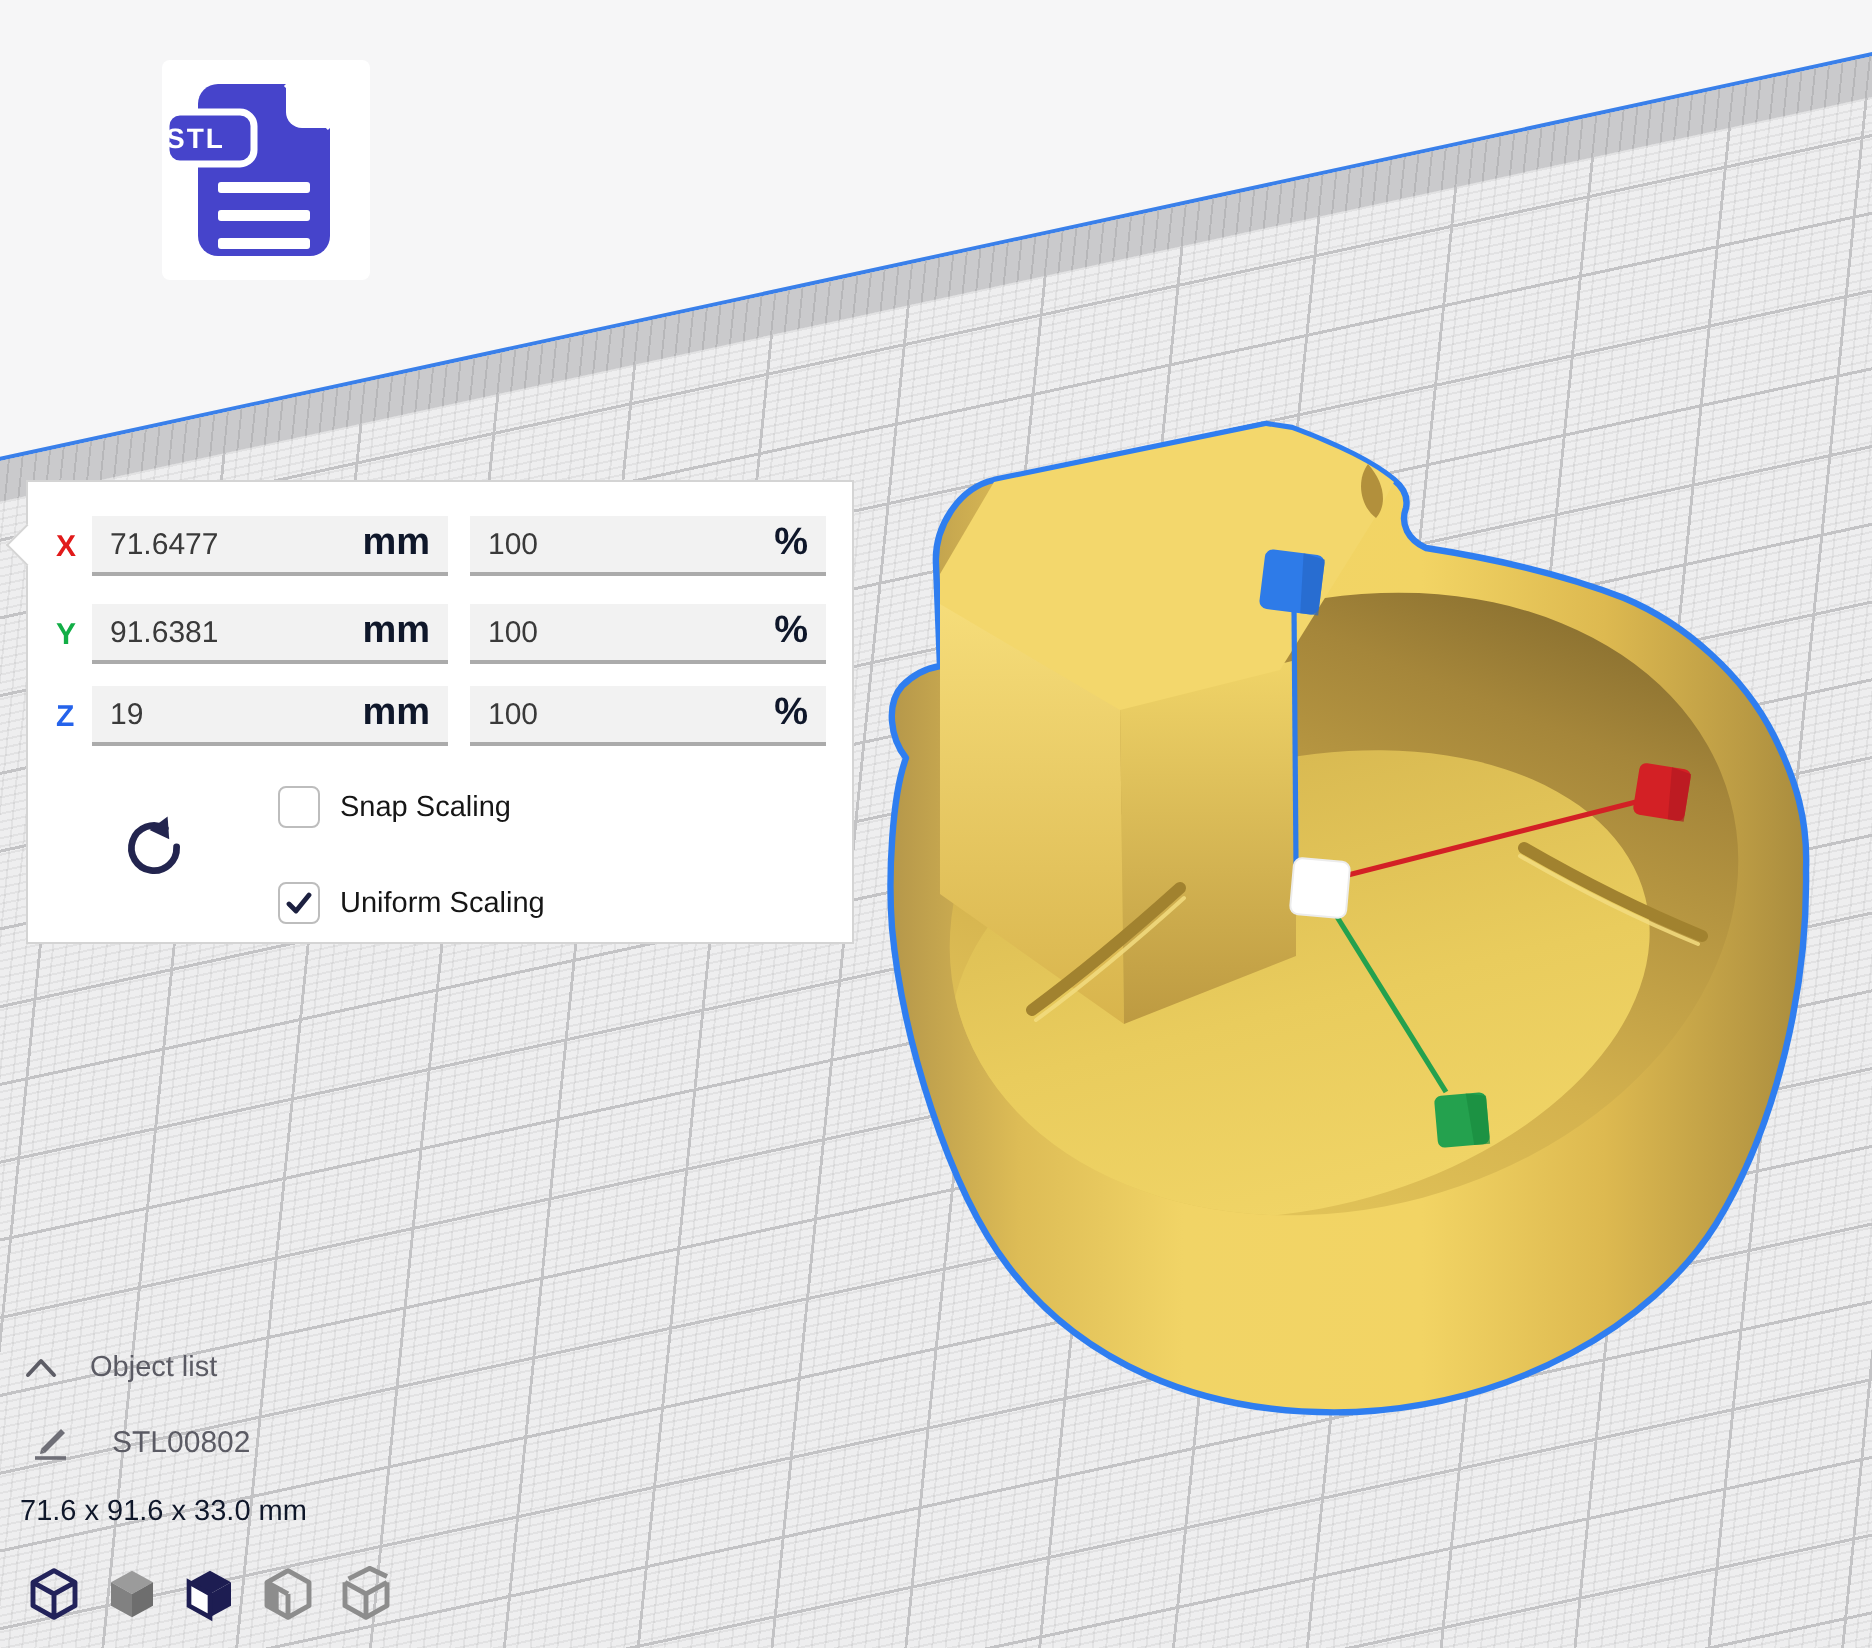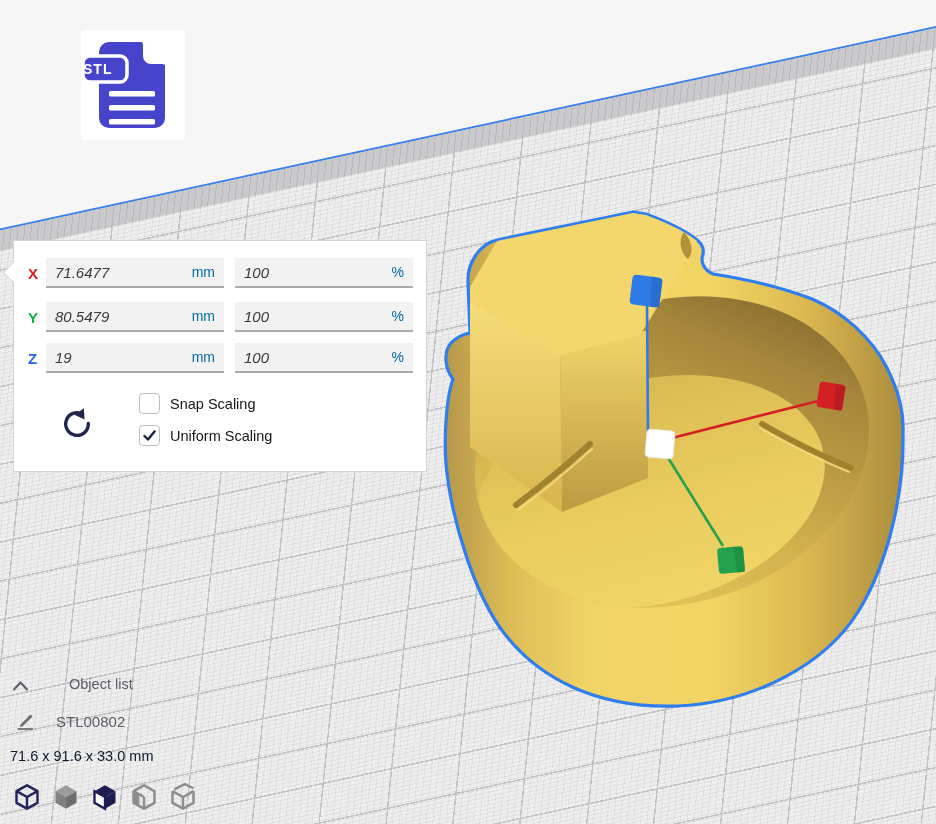--- a/index.html
+++ b/index.html
@@ -35,31 +35,31 @@
   .panel-tail{position:absolute;left:-8px;top:24px;width:14px;height:14px;background:#fff;
          border-left:1px solid #d4d4d4;border-bottom:1px solid #d4d4d4;transform:rotate(45deg);}
   .scale-row{position:absolute;left:14px;height:30px;display:flex;align-items:center;}
   .scale-row.r0{top:17px}.scale-row.r1{top:61px}.scale-row.r2{top:102px}
   .axis-label{width:18px;font-size:15px;font-weight:bold;text-align:left;}
   .axis-x{color:#e11a1a}.axis-y{color:#12ae46}.axis-z{color:#2563eb}
   .field{height:30px;background:#f2f2f2;border-bottom:2px solid #ababab;box-sizing:border-box;
          display:flex;align-items:center;padding:0 9px;}
   .field.mm{width:178px;margin-right:11px;}
   .field.pct{width:178px;align-items:center;}
-  .field .value{flex:1;font-size:15px;color:#3a3a3a;font-style:italic;}
-  .field .unit{font-size:14px;color:#0369a1;}
+  .field .value{flex:1;font-size:15px;color:#3a3a3a;}
+  .field .unit{font-size:19px;color:#0f172a;font-weight:bold;}
   .chk-row{position:absolute;left:113px;display:flex;align-items:center;padding-left:12px;}
-  .chk-row.c0{top:152px}.chk-row.c1{top:184px}
+  .chk-row.c0{top:152px}.chk-row.c1{top:200px}
   .checkbox{width:21px;height:21px;border:1.5px solid #bdbdbd;border-radius:4px;background:#fff;
          box-sizing:border-box;display:flex;align-items:center;justify-content:center;margin-right:10px;}
   .chk-label{font-size:14.5px;color:#161616;}
   .reset-btn{position:absolute;left:46px;top:166px;width:34px;height:34px;}
 
   
-  .objlist-header{position:absolute;left:12px;top:676px;display:flex;align-items:flex-end;gap:24px;}
+  .objlist-header{position:absolute;left:12px;top:676px;display:flex;align-items:center;}
   .objlist-header .lbl{margin-left:16px;font-size:14.5px;color:#5b5b64;}
   .objrow{position:absolute;left:14px;top:711px;display:flex;align-items:center;}
   .objrow .name{margin-left:20px;font-size:15px;color:#5b5b64;}
   .dims{position:absolute;left:10px;top:748px;font-size:14.5px;color:#0f172a;}
   .cube-bar{position:absolute;left:12px;top:782px;display:flex;gap:9px;}
   .cube-btn{width:30px;height:30px;display:flex;align-items:center;justify-content:center;cursor:pointer;}
 </style>
 </head>
 <body>
 
@@ -190,21 +190,21 @@
     </div>
     <div class="field pct">
       <span class="value">100</span>
       <span class="unit">%</span>
     </div>
   </div>
 
   <div class="scale-row r1">
     <span class="axis-label axis-y">Y</span>
     <div class="field mm">
-      <span class="value">80.5479</span>
+      <span class="value">91.6381</span>
       <span class="unit">mm</span>
     </div>
     <div class="field pct">
       <span class="value">100</span>
       <span class="unit">%</span>
     </div>
   </div>
 
   <div class="scale-row r2">
     <span class="axis-label axis-z">Z</span>

